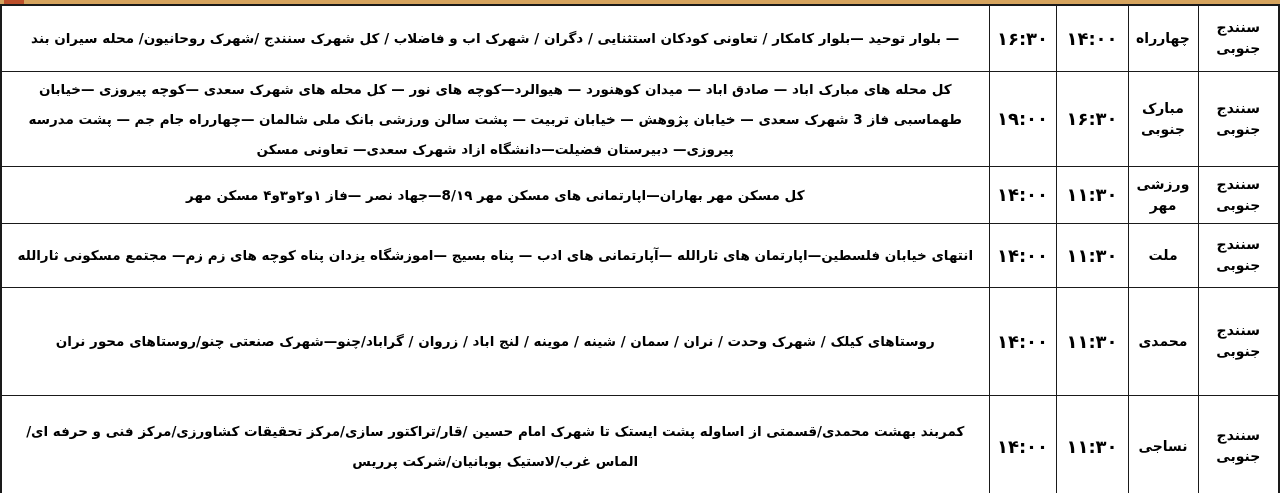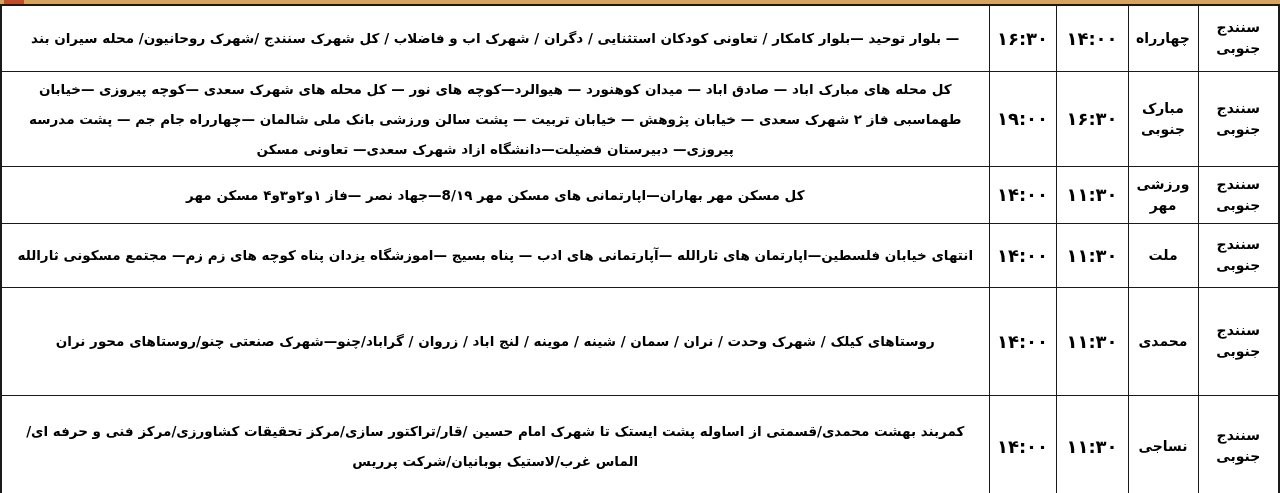--- a/index.html
+++ b/index.html
@@ -91,21 +91,21 @@
       <td class="col-start">۱۴:۰۰</td>
       <td class="col-end">۱۶:۳۰</td>
       <td class="col-desc">— بلوار توحید —بلوار کامکار / تعاونی کودکان استثنایی / دگران / شهرک اب و فاضلاب / کل شهرک سنندج /شهرک روحانیون/ محله سیران بند</td>
     </tr>
 
     <tr class="row-2">
       <td class="col-region">سنندج جنوبی</td>
       <td class="col-area">مبارک جنوبی</td>
       <td class="col-start">۱۶:۳۰</td>
       <td class="col-end">۱۹:۰۰</td>
-      <td class="col-desc">کل محله های مبارک اباد — صادق اباد — میدان کوهنورد — هیوالرد—کوچه های نور — کل محله های شهرک سعدی —کوچه پیروزی —خیابان طهماسبی فاز ۲ شهرک سعدی — خیابان پژوهش — خیابان تربیت — پشت سالن ورزشی بانک ملی شالمان —چهارراه جام جم — پشت مدرسه پیروزی— دبیرستان فضیلت—دانشگاه ازاد شهرک سعدی— تعاونی مسکن</td>
+      <td class="col-desc">کل محله های مبارک اباد — صادق اباد — میدان کوهنورد — هیوالرد—کوچه های نور — کل محله های شهرک سعدی —کوچه پیروزی —خیابان طهماسبی فاز 3 شهرک سعدی — خیابان پژوهش — خیابان تربیت — پشت سالن ورزشی بانک ملی شالمان —چهارراه جام جم — پشت مدرسه پیروزی— دبیرستان فضیلت—دانشگاه ازاد شهرک سعدی— تعاونی مسکن</td>
     </tr>
 
     <tr class="row-3">
       <td class="col-region">سنندج جنوبی</td>
       <td class="col-area">ورزشی مهر</td>
       <td class="col-start">۱۱:۳۰</td>
       <td class="col-end">۱۴:۰۰</td>
       <td class="col-desc">کل مسکن مهر بهاران—اپارتمانی های مسکن مهر 8/۱۹—جهاد نصر —فاز ۱و۲و۳و۴ مسکن مهر</td>
     </tr>
 

